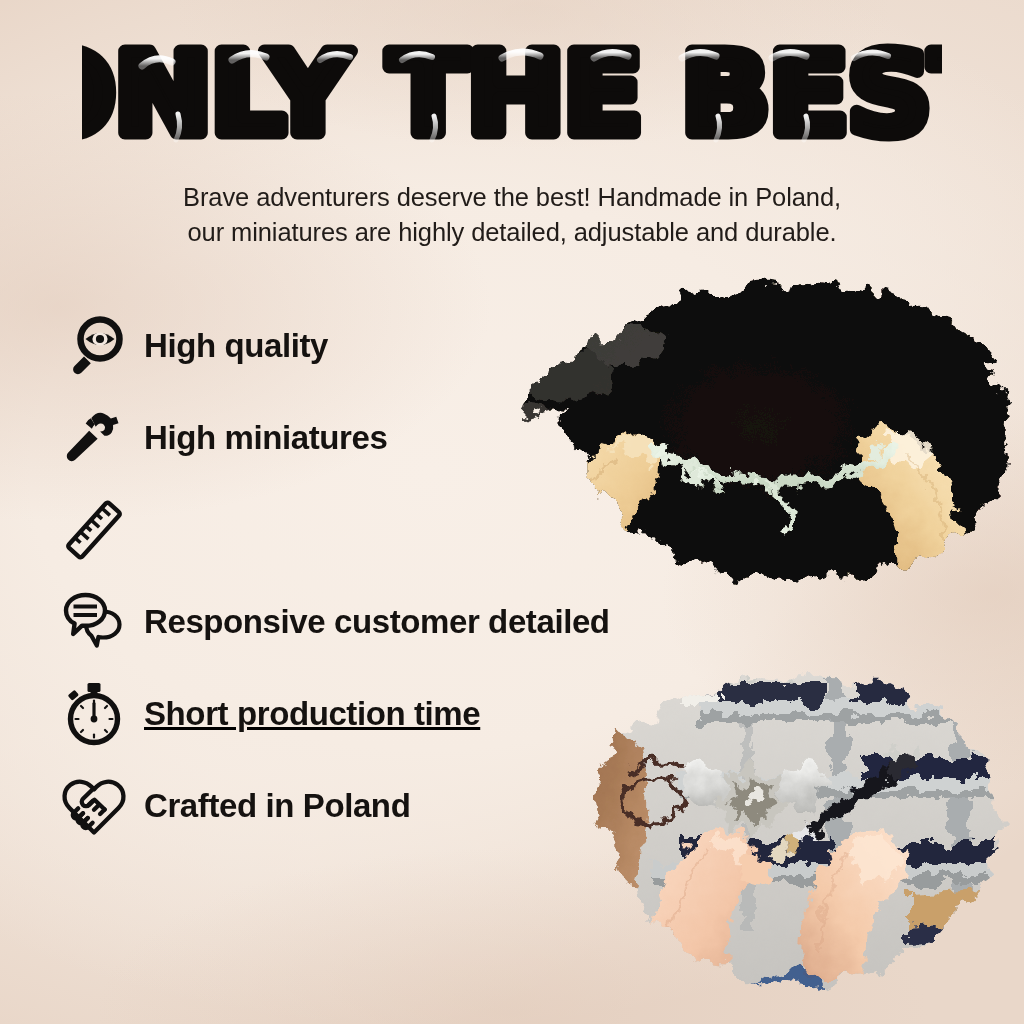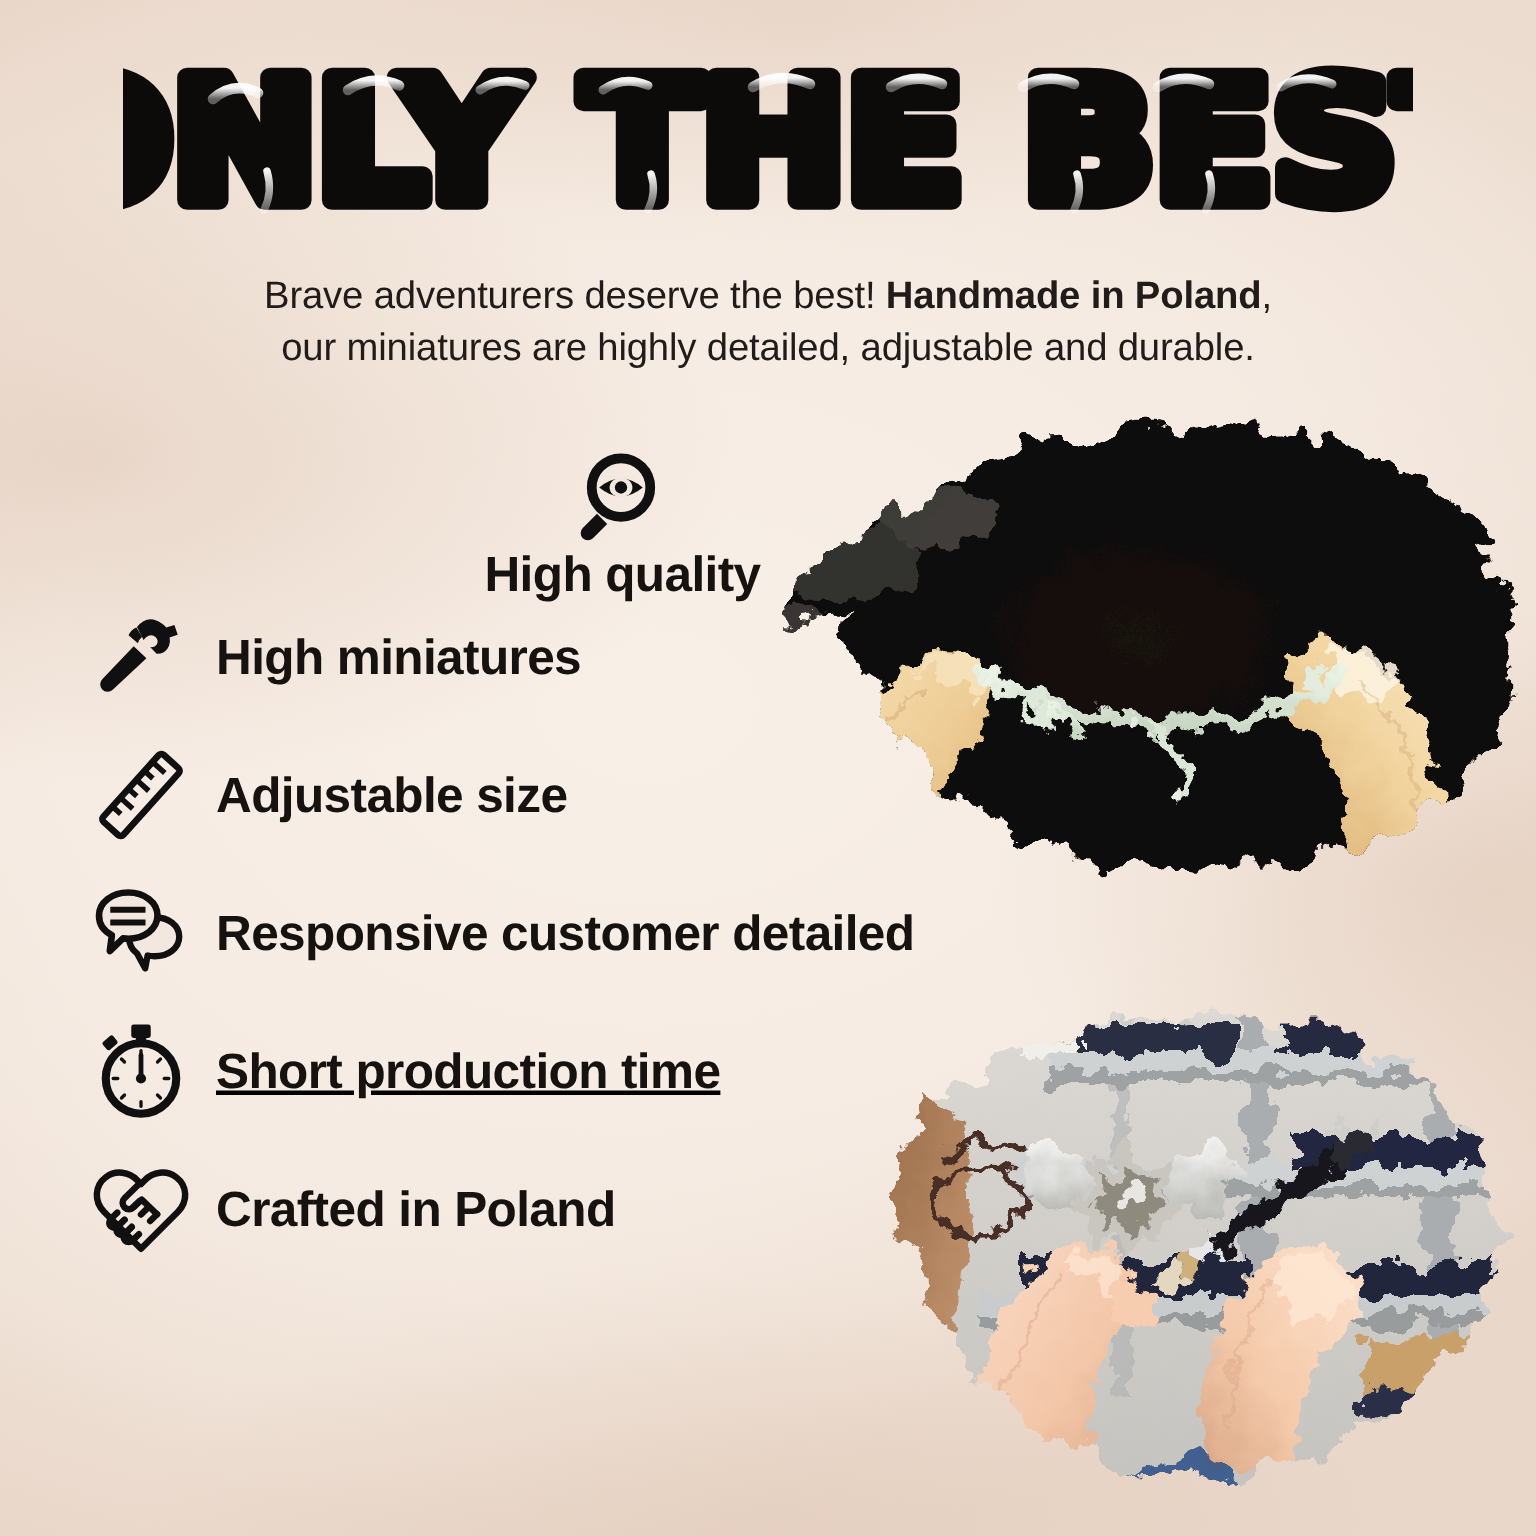--- a/index.html
+++ b/index.html
@@ -47,21 +47,21 @@
   .subtitle{
     position:absolute; left:50%; top:180px;
     transform:translateX(-50%);
     width:860px;
     text-align:center;
     font-size:25.5px;
     line-height:35px;
     color:#211c19;
     letter-spacing:-.1px;
   }
-  .subtitle b{ font-weight:bold; }
+  .subtitle b{ font-weight:normal; }
 
   
   .features{
     position:absolute; left:58px; top:300px;
     width:700px;
   }
   .feature{
     display:flex;
     align-items:center;
     height:92px;
@@ -73,21 +73,21 @@
   .feature .ficon svg{ display:block; }
   .feature .flabel{
     font-size:33px;
     font-weight:bold;
     color:#151210;
     letter-spacing:-.4px;
     white-space:nowrap;
     margin-left:14px;
   }
   
-  .f1{ height:92px;flex-direction:column; }
+  .f1{ height:92px; }
   .f2{ height:92px; }
   .f3{ height:92px; }
   .f4{ height:92px; }
   .f5{ height:92px;text-decoration:underline; }
   .f6{ height:92px;text-align:right; }
 
   
   .photo{ position:absolute; }
   .photo svg{ display:block; }
 
@@ -181,21 +181,20 @@
               <line x1="23" y1="10.5" x2="34" y2="10.5"></line>
               <line x1="23" y1="18.5" x2="30.5" y2="18.5"></line>
               <line x1="23" y1="26.5" x2="34" y2="26.5"></line>
               <line x1="23" y1="34.5" x2="30.5" y2="34.5"></line>
               <line x1="23" y1="42.5" x2="34" y2="42.5"></line>
               <line x1="23" y1="50.5" x2="30.5" y2="50.5"></line>
             </g>
           </g>
         </svg>
       </span>
-      <span class="flabel">Adjustable size</span>
     </div>
 
     <div class="feature f4">
       <span class="ficon">
         <svg width="66" height="66" viewBox="0 0 66 66">
 
           <path d="M42 22.5 c9.4 0 16.5 5.6 16.5 13 c0 7.4 -7.1 13 -16.5 13
                    c-1.6 0 -3.2 -.2 -4.6 -.5
                    l-1.6 8.6 l-5.4 -9.9
                    c-3.4 -2.4 -5.4 -6.1 -5.4 -11.2 c0 -7.4 7.1 -13 16.5 -13 Z" fill="#f3e8e0" stroke="#111010" stroke-width="4.2" stroke-linejoin="round"></path>

